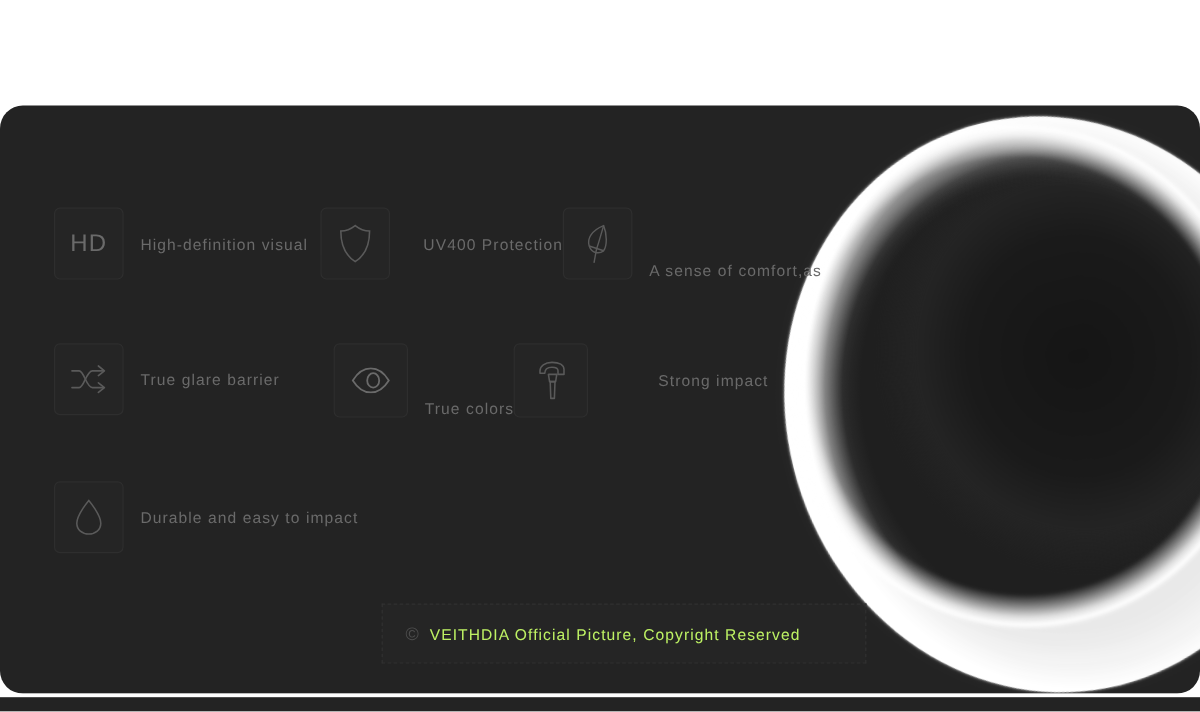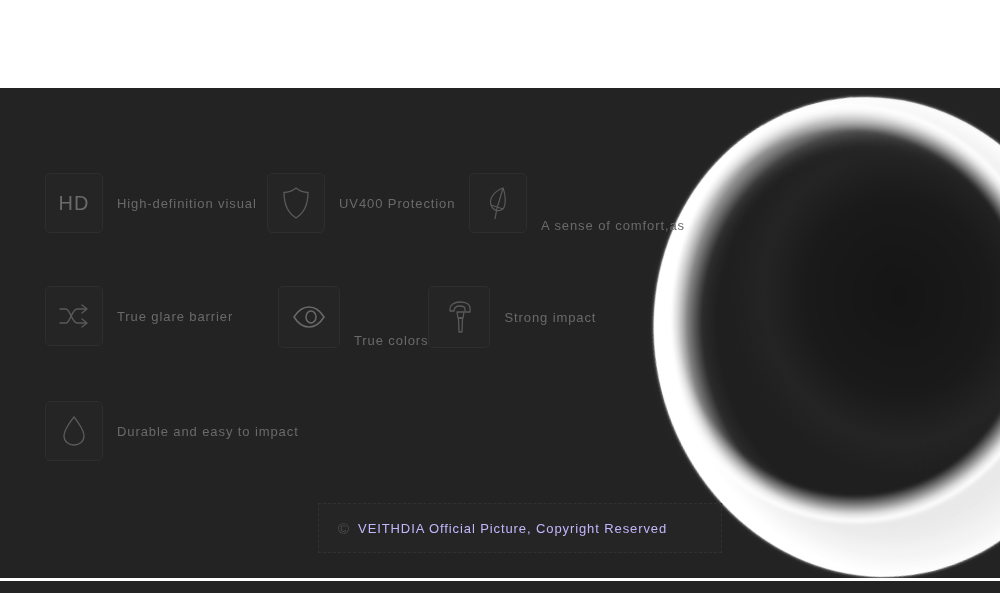--- a/index.html
+++ b/index.html
@@ -33,20 +33,21 @@
 
   
   .feature-panel {
     position: absolute;
     left: 0;
     top: 88px;
     width: 1000px;
     height: 490px;
     background: #232323;
     overflow: hidden;
+    border-radius: 19px;
   }
 
   
   .lens-wrap {
     position: absolute;
     left: 0;
     top: 0;
     width: 1000px;
     height: 490px;
     pointer-events: none;
@@ -134,21 +135,21 @@
   .feature-row {
     display: flex;
     align-items: flex-start;
     margin-bottom: 53px;
   }
   .feature-item {
     display: flex;
     align-items: center;
   }
   .feature-item.col-1 { width: 233px; }
-  .feature-item.col-2 { width: 212px; }
+  .feature-item.col-2 { width: 212px; justify-content: space-between; }
   .feature-item.col-3 { width: auto; align-items: flex-end; }
 
   .icon-box {
     width: 58px;
     height: 60px;
     border: 1px solid #2e2e2e;
     border-radius: 5px;
     background: #252525;
     display: flex;
     align-items: center;
@@ -193,21 +194,21 @@
   }
   .watermark-icon {
     margin-left: 19px;
     color: #4e4e4e;
     font-size: 15px;
     line-height: 1;
     flex: 0 0 auto;
   }
   .watermark-text {
     margin-left: 9px;
-    color: #c4b5fd;
+    color: #bef264;
     font-size: 13px;
     letter-spacing: 0.9px;
     white-space: nowrap;
     font-family: "Liberation Sans", sans-serif;
   }
 
   
   .bottom-separator {
     position: absolute;
     left: 0;

